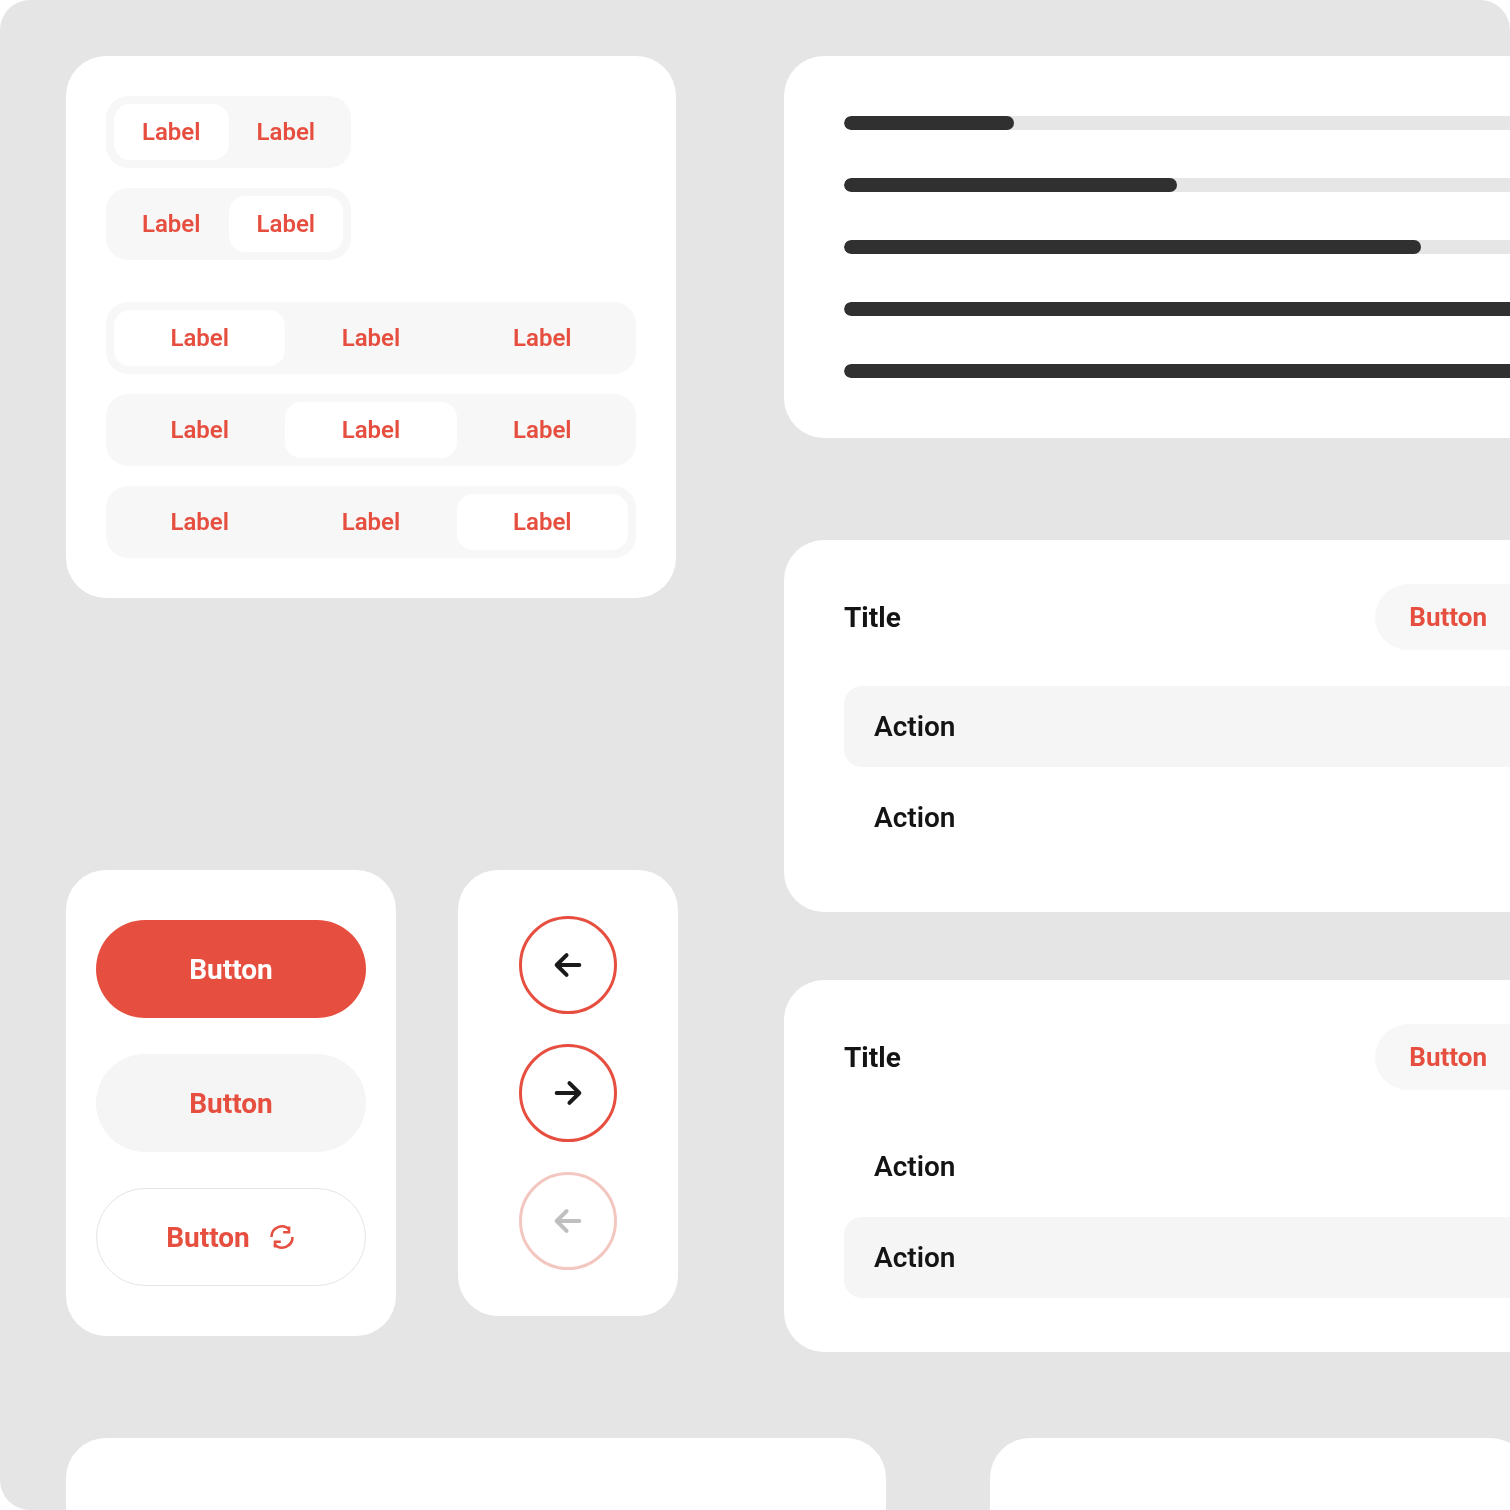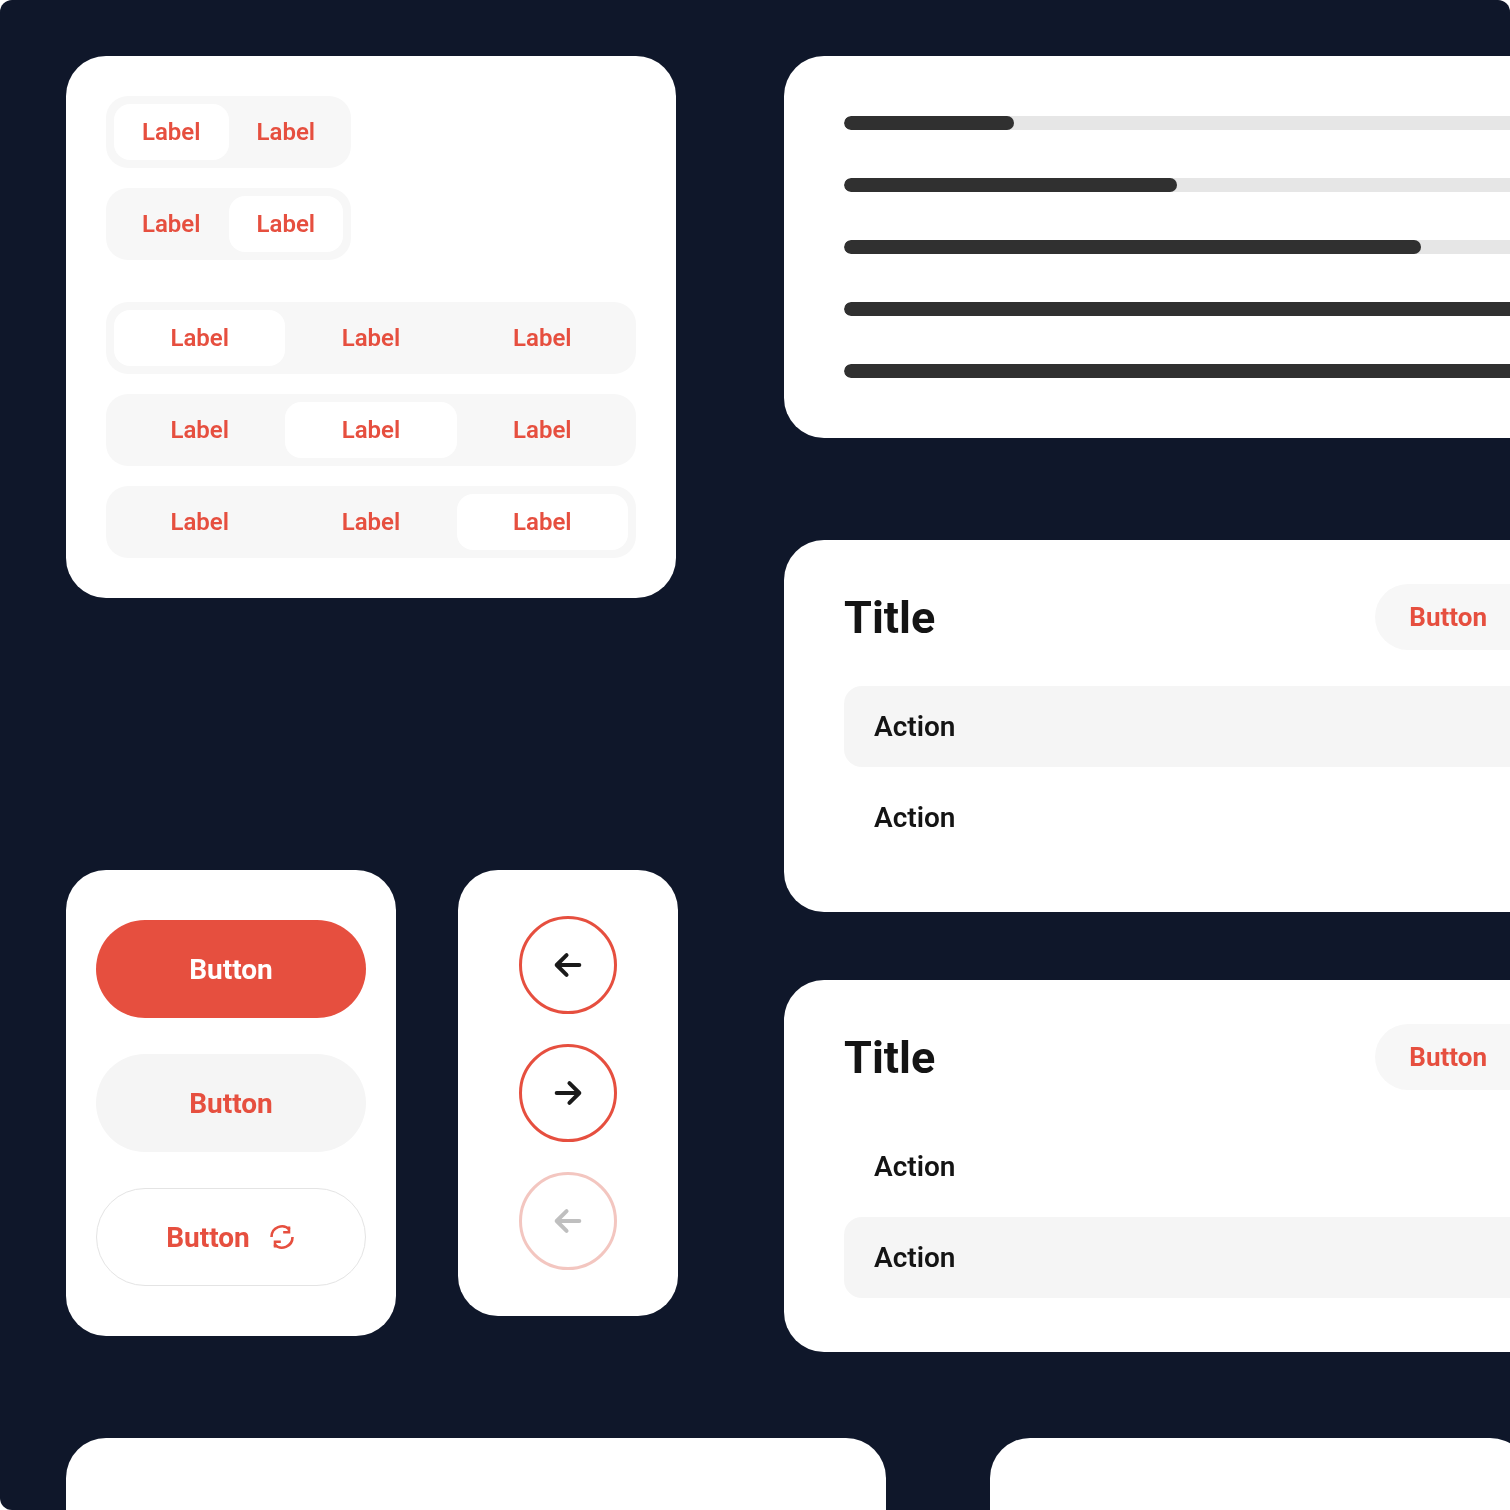--- a/index.html
+++ b/index.html
@@ -6,22 +6,22 @@
   html, body { width: 1510px; height: 1510px; }
   body {
     font-family: -apple-system, BlinkMacSystemFont, "Segoe UI", Roboto, "Helvetica Neue", Arial, sans-serif;
     background: #ffffff;
     position: relative;
     overflow: hidden;
   }
   .frame {
     position: absolute;
     inset: 0;
-    background: #0f172a;
-    border-radius: 12px;
+    background: #e5e5e5;
+    border-radius: 30px;
   }
   .card {
     position: absolute;
     background: #ffffff;
     border-radius: 40px;
     padding: 40px;
   }
 
   
   .seg-card { left: 66px; top: 56px; width: 610px; }
@@ -93,21 +93,21 @@
   .prog-card { left: 784px; top: 56px; right: -10px; width: auto; border-radius: 40px 0 0 40px; padding: 60px 0 60px 60px; }
   .prog-row { height: 14px; border-radius: 10px; background: #e6e6e6; margin-bottom: 48px; position: relative; width: 740px; overflow:hidden; }
   .prog-row:last-child { margin-bottom: 0; }
   .prog-fill { position: absolute; left:0; top:0; bottom:0; background: #303030; border-radius: 10px; }
 
   
   .ta { left: 784px; right: -10px; width: auto; border-radius: 40px 0 0 40px; padding: 44px 0 44px 60px; }
   .ta-1 { top: 540px; }
   .ta-2 { top: 980px; }
   .ta-head { display:flex; align-items:center; justify-content:space-between; margin-bottom: 36px; padding-right: 0; }
-  .ta-title { font-size: 45px; font-weight: 700; color: #141414; }
+  .ta-title { font-size: 28px; font-weight: 700; color: #141414; }
   .ta-btn {
     background: #f7f7f7;
     color: #e64f3f;
     font-size: 26px;
     font-weight: 700;
     padding: 18px 34px 18px 34px;
     border-radius: 44px 0 0 44px;
     cursor: pointer;
     margin-right: -1px;
   }

